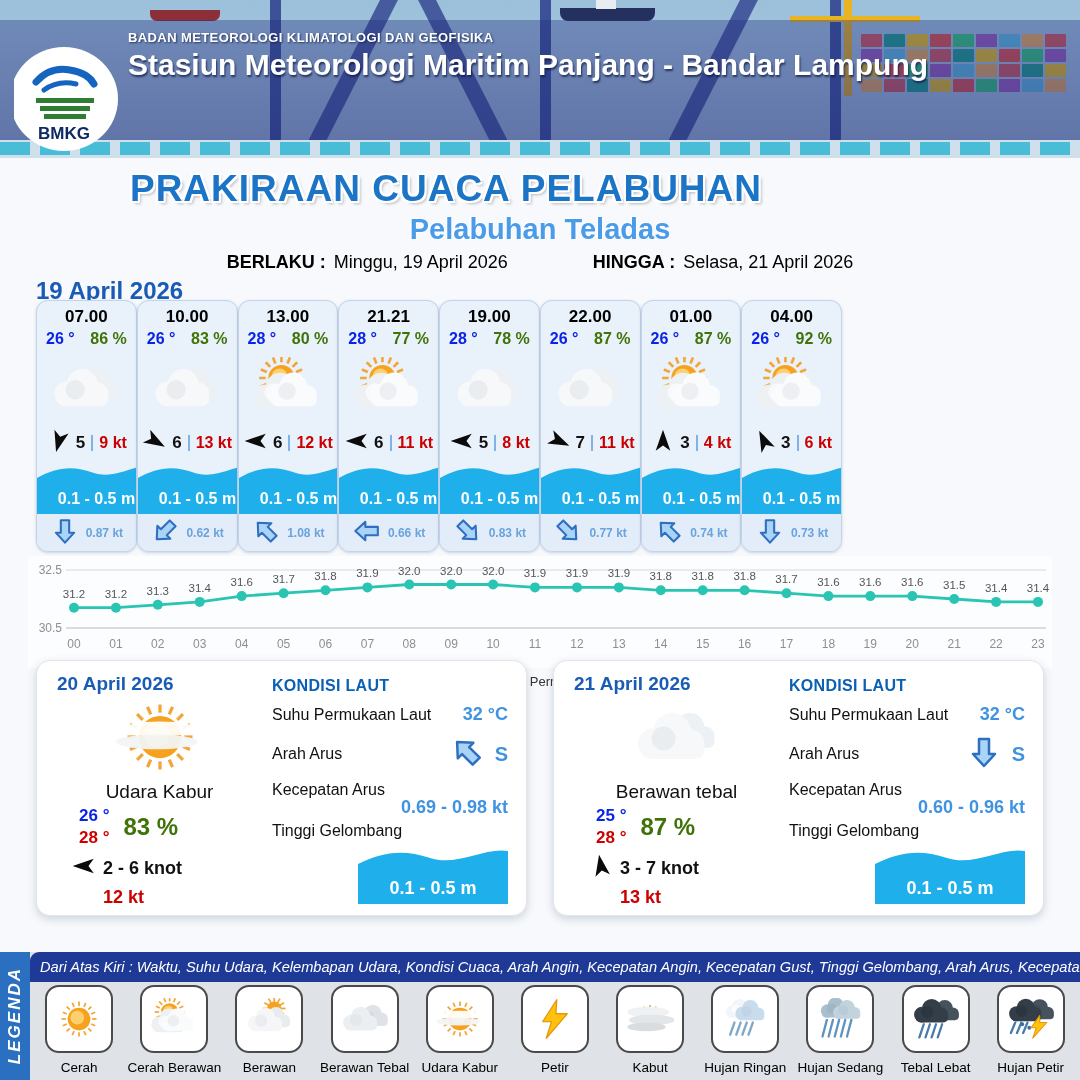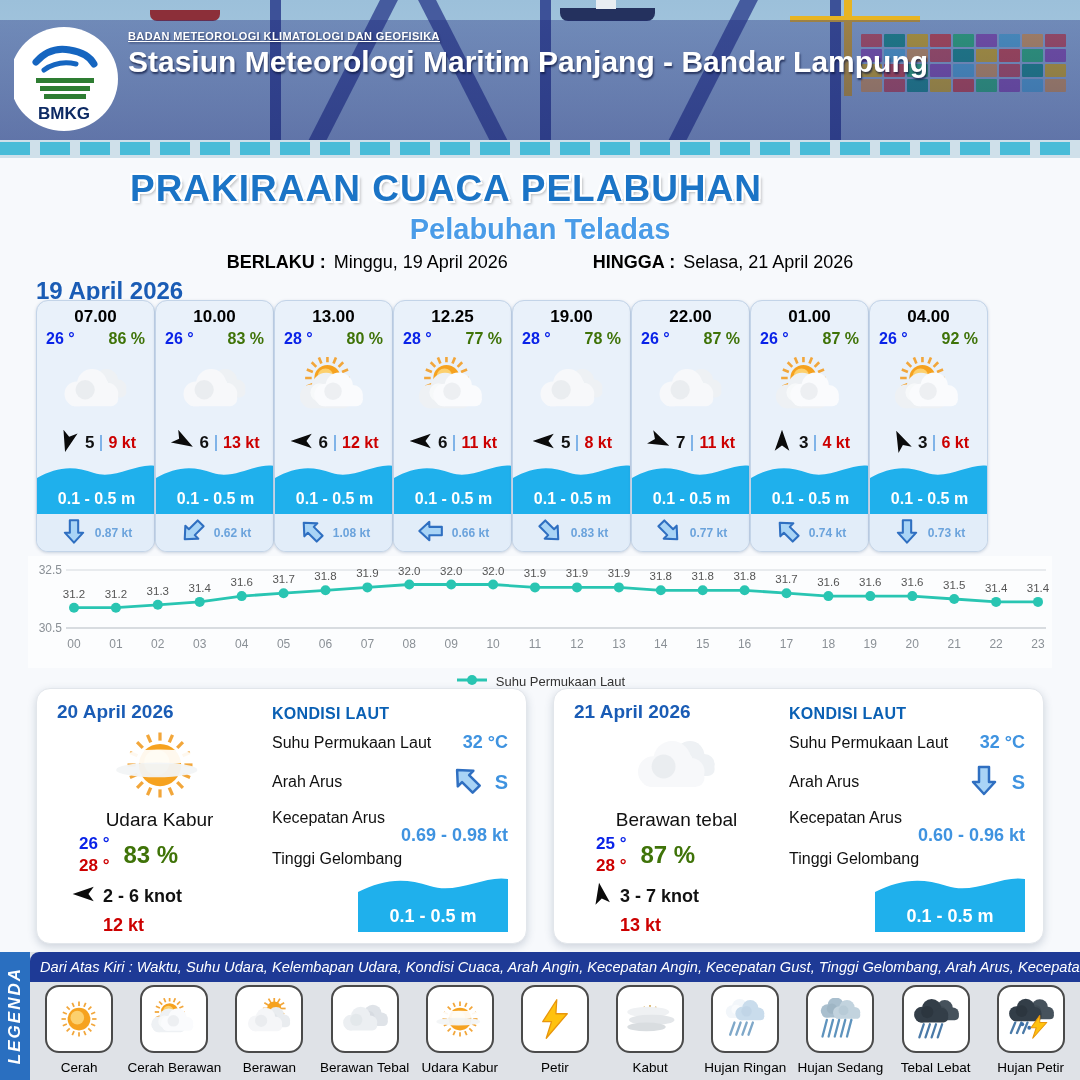--- a/index.html
+++ b/index.html
@@ -11,42 +11,42 @@
        background:linear-gradient(#9cc0da,#b3d0e4);}
   .hdr-deco{position:absolute;inset:0;}
   .beam{position:absolute;top:-40px;width:16px;height:280px;background:#30418f;opacity:.8;}
   .mull{position:absolute;top:0;width:11px;height:158px;background:#2c3d8c;opacity:.85;}
   .hdr-overlay{position:absolute;left:0;top:20px;width:1080px;height:122px;
        background:linear-gradient(rgba(34,46,126,.38),rgba(30,42,120,.55));}
   .seatfloor{position:absolute;left:0;bottom:0;width:1080px;height:18px;background:#cfe0ea;}
   .seats{position:absolute;left:0;bottom:3px;width:1080px;height:13px;
        background:repeating-linear-gradient(90deg,#49bcd8 0 30px,rgba(0,0,0,0) 30px 40px);}
   .hdr-content{position:absolute;left:0;top:0;width:1080px;height:158px;}
-  .logo{position:absolute;left:14px;top:24px;}
+  .logo{position:absolute;left:14px;top:44px;}
   .hdr-lines{position:absolute;left:128px;top:30px;width:940px;color:#fff;}
-  .org{font-size:11px;font-weight:bold;letter-spacing:.4px;text-shadow:1px 1px 2px rgba(10,20,60,.7);text-decoration:underline;}
+  .org{font-size:13px;font-weight:bold;letter-spacing:.4px;text-shadow:1px 1px 2px rgba(10,20,60,.7);}
   .station{font-size:30px;font-weight:bold;margin-top:3px;text-shadow:1px 2px 2px rgba(10,20,60,.7);}
   .addr{font-size:16.5px;margin-top:6px;text-shadow:1px 1px 2px rgba(10,20,60,.7);}
 
   
   .title-main{position:absolute;left:0;top:168px;width:892px;text-align:center;
      font-size:37px;font-weight:bold;letter-spacing:1px;color:var(--title-main);
      text-shadow:-2px -2px 0 #fff,2px -2px 0 #fff,-2px 2px 0 #fff,2px 2px 0 #fff,3px 3px 3px rgba(0,0,0,.25);}
   .title-sub{position:absolute;left:0;top:213px;width:1080px;text-align:center;
      font-size:29px;font-weight:bold;color:var(--title-sub);
      text-shadow:-1px -1px 0 #fff,1px 1px 0 #fff;}
   .validrow{position:absolute;left:0;top:252px;width:1080px;display:flex;justify-content:center;gap:85px;
      font-size:18px;color:#000;}
   .validrow b{font-weight:bold;margin-right:8px;}
 
   
   .datelabel{position:absolute;left:36px;top:277px;font-size:24px;font-weight:bold;color:var(--date-label);}
 
   
-  .cards{position:absolute;left:36px;top:300px;width:952px;display:flex;}
+  .cards{position:absolute;left:36px;top:300px;width:806px;display:flex;}
   .card{width:119px;height:250px;background:#e9f1fa;border:1px solid #c3d4e8;border-radius:12px;
      overflow:hidden;box-shadow:0 1px 3px rgba(70,100,140,.25);display:flex;flex-direction:column;}
   .c-time{text-align:center;font-size:17px;font-weight:bold;color:#000;padding-top:6px;height:22px;}
   .c-th{display:flex;justify-content:space-between;padding:0 9px;height:22px;align-items:center;}
   .c-temp{color:var(--temp);font-weight:bold;font-size:16px;}
   .c-rh{color:var(--humidity);font-weight:bold;font-size:16px;}
   .c-icon{height:82px;display:flex;align-items:center;justify-content:center;}
   .c-wind{display:flex;align-items:center;justify-content:center;gap:4px;height:30px;}
   .c-wspd{font-size:17px;font-weight:bold;color:#111;}
   .vbar{display:inline-block;width:2px;height:16px;background:#7fb3e8;margin:0 2px;}
@@ -54,21 +54,21 @@
   .c-wave{height:56px;line-height:0;}
   .c-cur{display:flex;align-items:center;justify-content:center;gap:6px;height:38px;background:#e2edf9;}
   .c-cspd{font-size:12px;font-weight:bold;color:var(--current-text);}
 
   
   .chart-wrap{position:absolute;left:28px;top:556px;width:1024px;}
   .chart-legend{display:flex;align-items:center;justify-content:center;gap:7px;margin-top:2px;
       font-size:13px;color:#333;}
 
   
-  .days{position:absolute;left:36px;top:688px;width:1008px;display:flex;gap:26px;}
+  .days{position:absolute;left:36px;top:660px;width:1008px;display:flex;gap:26px;}
   .day{width:491px;height:254px;background:#fff;border:1px solid #e2e6eb;border-radius:14px;
      box-shadow:0 3px 9px rgba(60,80,110,.22);display:flex;}
   .d-left{width:205px;padding:12px 0 0 20px;}
   .d-date{font-size:19px;font-weight:bold;color:var(--date-label);}
   .d-icon{height:84px;display:flex;align-items:center;justify-content:center;}
   .d-cond{text-align:center;font-size:19px;color:#111;margin-top:2px;}
   .d-temps{display:flex;align-items:center;margin-top:2px;padding-left:22px;gap:14px;}
   .d-tcol{display:flex;flex-direction:column;line-height:22px;}
   .d-tmin{color:var(--temp);font-weight:bold;font-size:17px;}
   .d-tmax{color:var(--gust);font-weight:bold;font-size:17px;}
@@ -330,21 +330,21 @@
           </svg></div>
     <div class="c-cur">
       <span><svg width="30" height="30" viewBox="-18 -18 36 36">
               <path d="M-13,-5 L2,-5 L2,-11 L14,0 L2,11 L2,5 L-13,5 Z" fill="#A9D4F6" stroke="#2F6FC1" stroke-width="2.5" stroke-linejoin="round" transform="rotate(-135)"></path>
             </svg></span>
       <span class="c-cspd">1.08 kt</span>
     </div>
   </div>
 
   <div class="card">
-    <div class="c-time">12.25</div>
+    <div class="c-time">21.21</div>
     <div class="c-th">
       <span class="c-temp">28 °</span>
       <span class="c-rh">77 %</span>
     </div>
     <div class="c-icon">
           <svg width="84" height="63" viewBox="0 0 64 48">
             <line x1="39.0" y1="16.0" x2="44.0" y2="16.0" stroke="#F2A63A" stroke-width="2"></line>
             <line x1="38.1" y1="20.6" x2="42.7" y2="22.5" stroke="#F2A63A" stroke-width="2"></line>
             <line x1="35.5" y1="24.5" x2="39.0" y2="28.0" stroke="#F2A63A" stroke-width="2"></line>
             <line x1="31.6" y1="27.1" x2="33.5" y2="31.7" stroke="#F2A63A" stroke-width="2"></line>

